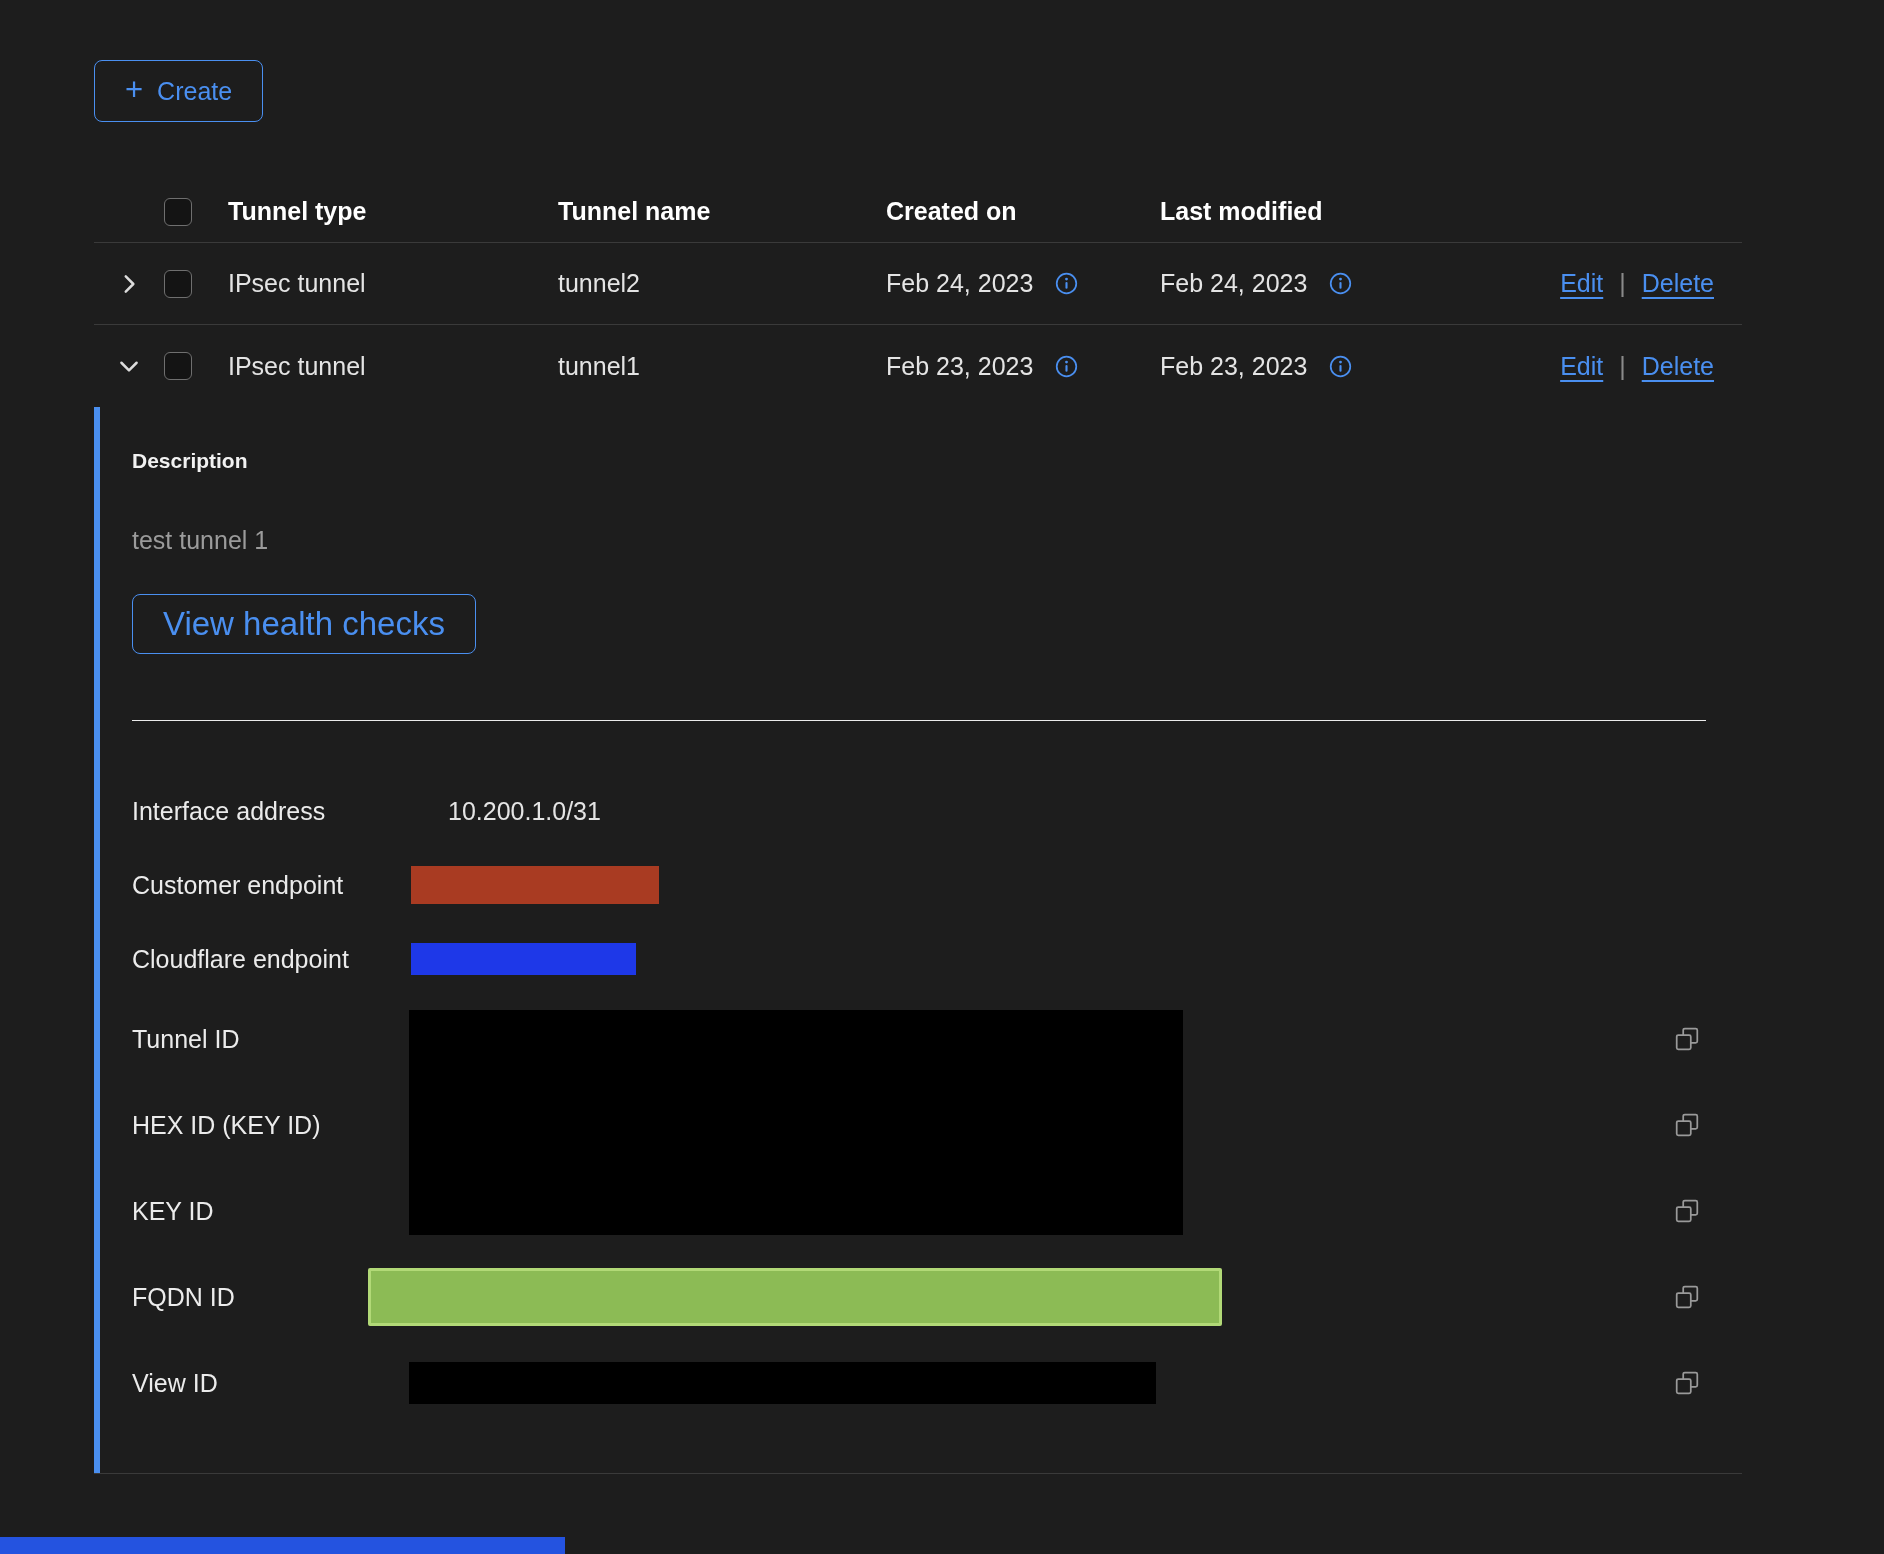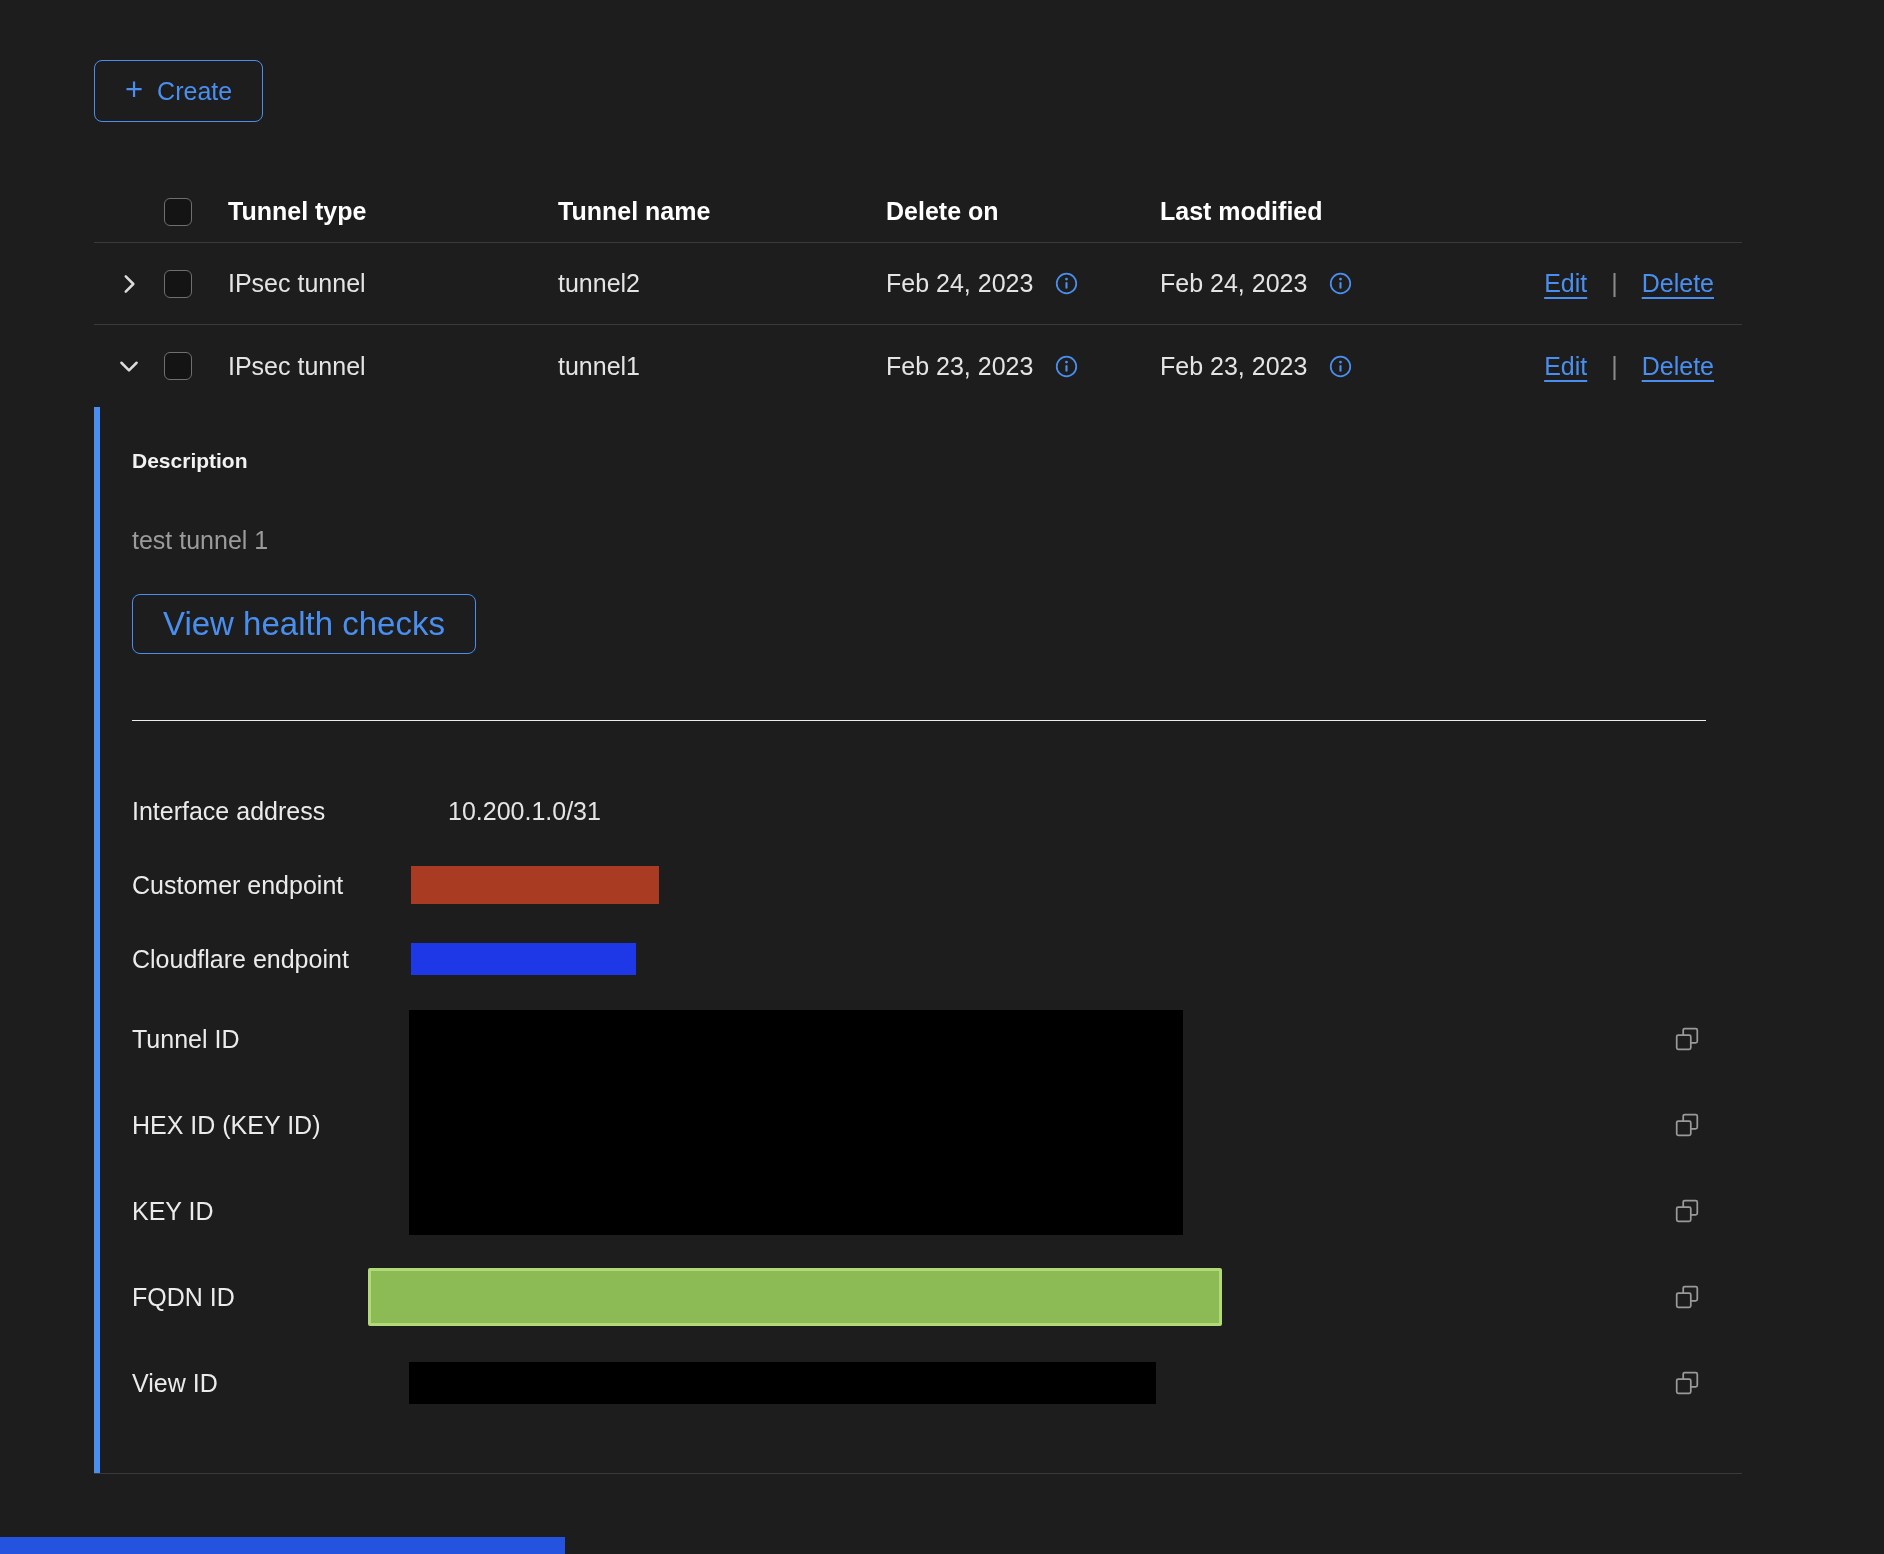--- a/index.html
+++ b/index.html
@@ -45,21 +45,21 @@
   }
   .chevron-btn {
     background:none; border:none; padding:0; cursor:pointer;
     width:40px; height:40px; display:flex; align-items:center; justify-content:center;
     color:#dcdcdc;
   }
   .date-cell { display:flex; align-items:center; gap:22px; }
   .info-icon { color:var(--accent, #4a8ff0); display:inline-flex; cursor:pointer; }
   .actions {
     display:flex; justify-content:flex-end; align-items:center;
-    gap:24px; padding-right:28px; font-size:25px;
+    gap:16px; padding-right:28px; font-size:25px;
   }
   .link {
     color:var(--accent, #4a8ff0); text-decoration:underline;
     text-underline-offset:5px; cursor:pointer;
   }
   .pipe { color:#8a8a8a; }
 
   
   .detail-panel {
     border-left:6px solid var(--accent, #4a8ff0);
@@ -129,21 +129,21 @@
 
   <div class="table">
 
     <div class="row thead">
       <div class="c-chevron"></div>
       <div class="c-check">
         <span class="checkbox"></span>
       </div>
       <div class="th">Tunnel type</div>
       <div class="th">Tunnel name</div>
-      <div class="th">Delete on</div>
+      <div class="th">Created on</div>
       <div class="th">Last modified</div>
       <div></div>
     </div>
 
     <div class="row body-row row-sep">
       <div class="c-chevron">
         <button class="chevron-btn">
           <span style="display:flex">
             <svg width="26" height="26" viewBox="0 0 24 24" fill="none">
                 <path d="M9 5 L16 12 L9 19" stroke="currentColor" stroke-width="2.3" stroke-linecap="round" stroke-linejoin="round"></path>

